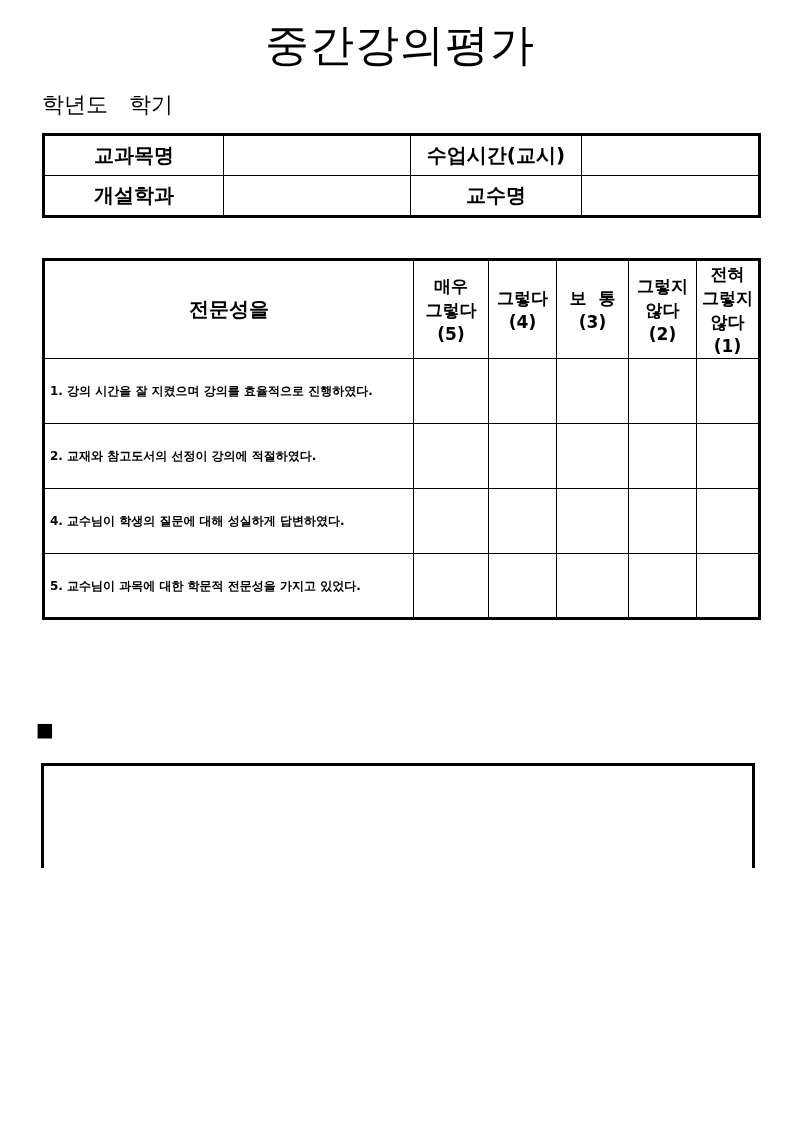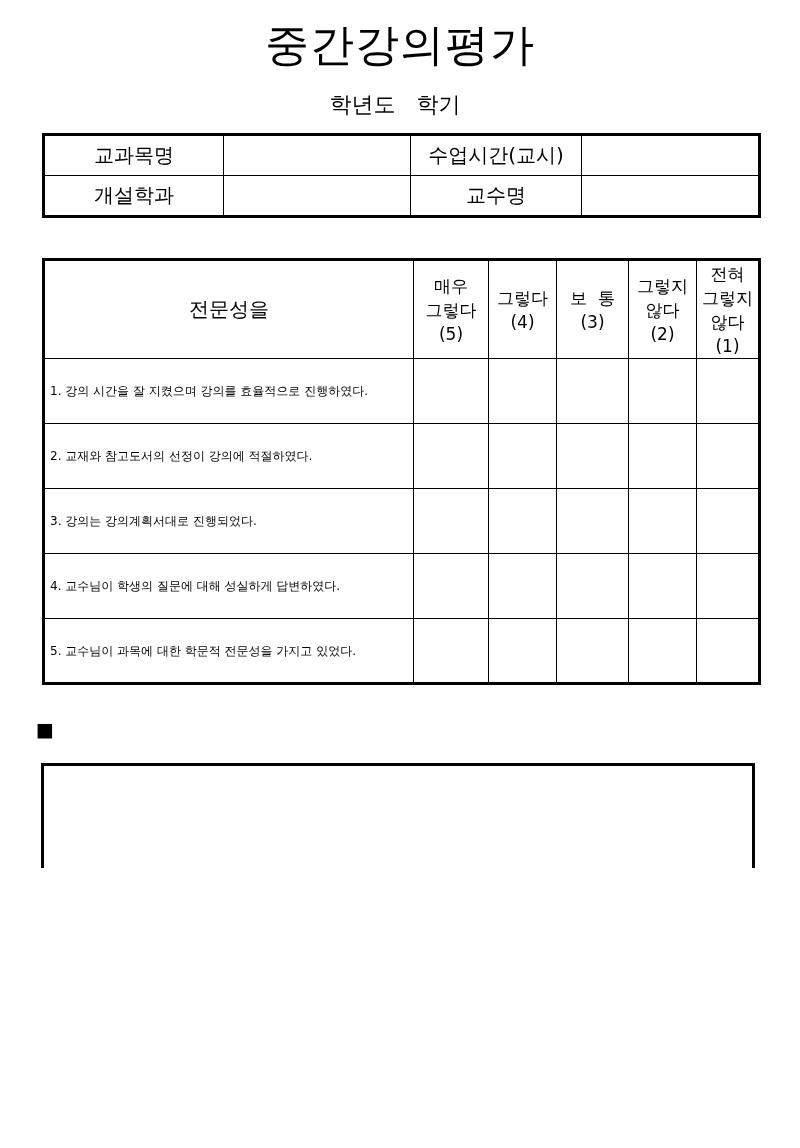--- a/index.html
+++ b/index.html
@@ -11,26 +11,26 @@
   }
   .page { position: relative; width: 800px; height: 868px; overflow: hidden; }
 
   .doc-title {
     position: absolute; top: 16px; left: 0; width: 100%;
     text-align: center; font-size: 44px; letter-spacing: 1px;
     white-space: pre;
   }
   .semester-line {
     position: absolute; top: 90px; left: 42px; width: 716px;
-    text-align: center; padding-right: 10px;
+    text-align: left; padding-right: 10px;
     font-size: 22px; white-space: pre;
   }
 
   table { border-collapse: collapse; table-layout: fixed; }
-  td, th { border: 1.5px solid #000; font-weight: normal; overflow: hidden; }
+  td, th { border: 1.5px solid #000; font-weight: bold; overflow: hidden; }
 
   .info-table {
     position: absolute; top: 133px; left: 42px; width: 716px;
     border: 3px solid #000;
   }
   .info-table td {
     height: 41px; font-size: 20px;
     text-align: center; vertical-align: middle;
   }
 
@@ -141,28 +141,20 @@
     </tr>
     <tr>
       <td class="item-cell">2. 교재와 참고도서의 선정이 강의에 적절하였다.</td>
       <td class="rating-cell"></td>
       <td class="rating-cell"></td>
       <td class="rating-cell"></td>
       <td class="rating-cell"></td>
       <td class="rating-cell"></td>
     </tr>
     <tr>
-      <td class="item-cell">3. 강의는 강의계획서대로 진행되었다.</td>
-      <td class="rating-cell"></td>
-      <td class="rating-cell"></td>
-      <td class="rating-cell"></td>
-      <td class="rating-cell"></td>
-      <td class="rating-cell"></td>
-    </tr>
-    <tr>
       <td class="item-cell">4. 교수님이 학생의 질문에 대해 성실하게 답변하였다.</td>
       <td class="rating-cell"></td>
       <td class="rating-cell"></td>
       <td class="rating-cell"></td>
       <td class="rating-cell"></td>
       <td class="rating-cell"></td>
     </tr>
     <tr>
       <td class="item-cell">5. 교수님이 과목에 대한 학문적 전문성을 가지고 있었다.</td>
       <td class="rating-cell"></td>

